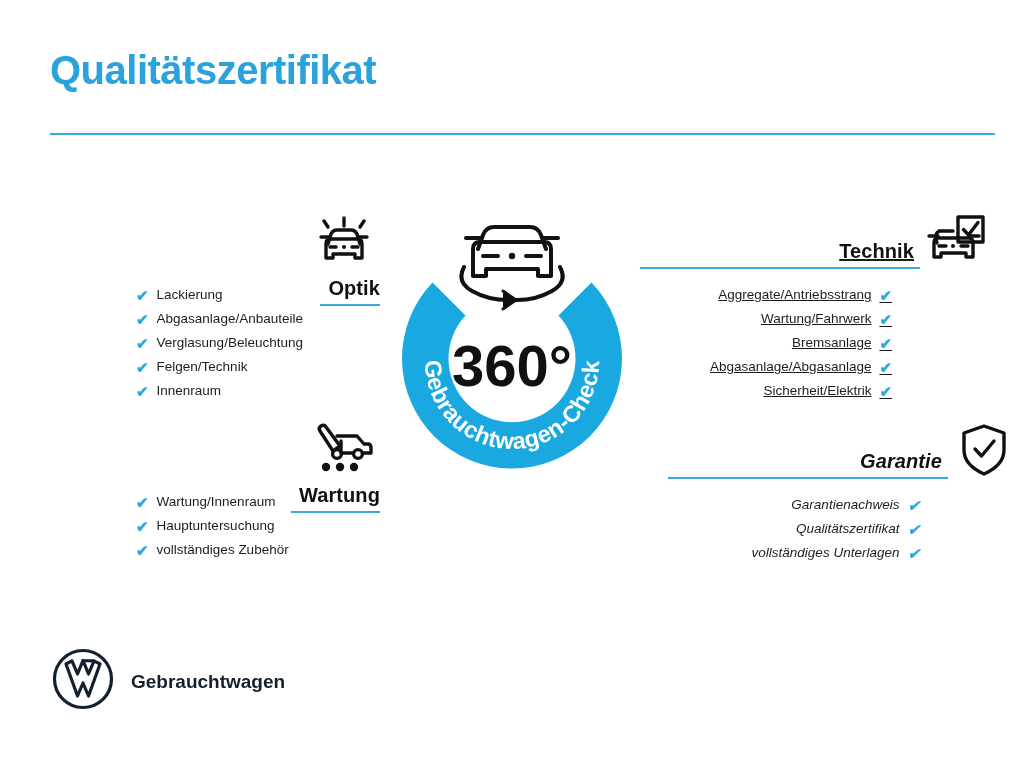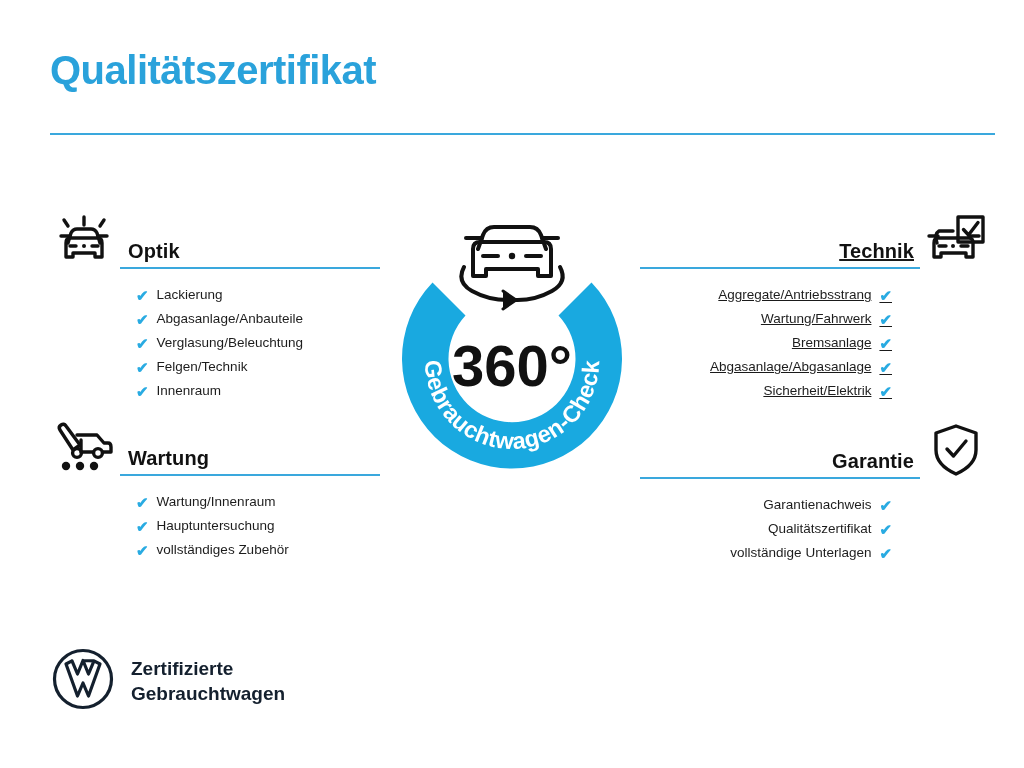--- a/index.html
+++ b/index.html
@@ -36,26 +36,27 @@
     background: #3aa8dd;
   }
 
   
   .section {
     position: absolute;
   }
   .sec-optik    { left: 48px;  top: 205px; width: 332px; }
   .sec-wartung  { left: 48px;  top: 412px; width: 332px; }
   .sec-technik  { left: 640px; top: 205px; width: 352px; text-decoration: underline; }
-  .sec-garantie { left: 640px; top: 415px; width: 352px; }
+  .sec-garantie { left: 668px; top: 415px; width: 352px; font-style: italic; }
 
   .sec-head {
     display: flex;
     align-items: flex-end;
     height: 66px;
+    flex-direction: column;
   }
   .sec-head.right { flex-direction: row-reverse; }
 
   .sec-icon {
     width: 72px;
     height: 62px;
     flex: 0 0 72px;
     display: flex;
     align-items: center;
     justify-content: center;
@@ -294,21 +295,21 @@
     <li>
         <span class="tick">✔</span>
         <span>Garantienachweis</span>
       </li>
     <li>
         <span class="tick">✔</span>
         <span>Qualitätszertifikat</span>
       </li>
     <li>
         <span class="tick">✔</span>
-        <span>vollständige Unterlagen</span>
+        <span>vollständiges Unterlagen</span>
       </li>
   </ul>
 </div>
 
 <div id="badge">
   <svg width="280" height="290" viewBox="0 0 280 290">
 
     <g>
       <path d="M 60.5 86.5
                A 110 110 0 1 0 219.5 86.5
@@ -344,16 +345,15 @@
 <div id="footer-logo">
   <span>
     <svg width="62" height="62" viewBox="0 0 62 62">
       <circle cx="31" cy="31" r="28.5" fill="none" stroke="#14202e" stroke-width="3.2"></circle>
       <path d="M31 12.5 L25.5 26 L20 12.8
                M20 12.8 L14 16 L25.5 48 L31 35 L36.5 48 L48 16 L42 12.8
                M42 12.8 L36.5 26 L31 12.5 Z" fill="none" stroke="#14202e" stroke-width="3.2" stroke-linejoin="round" stroke-linecap="round"></path>
     </svg>
   </span>
   <span id="footer-text">
-    <div>Zertifizierte</div>
     <div>Gebrauchtwagen</div>
   </span>
 </div>
 
 </body></html>

